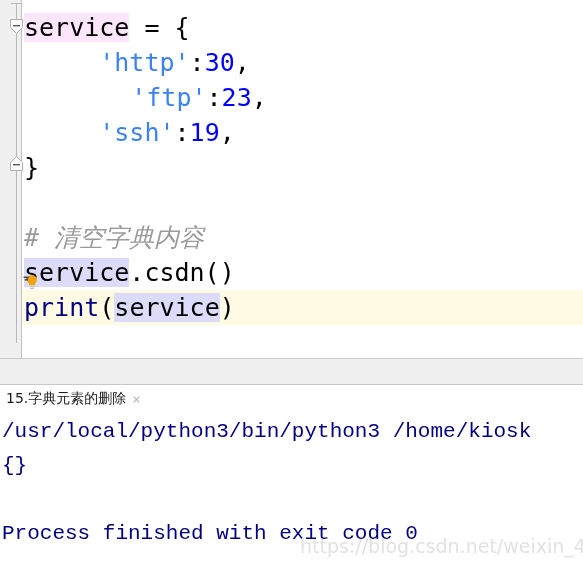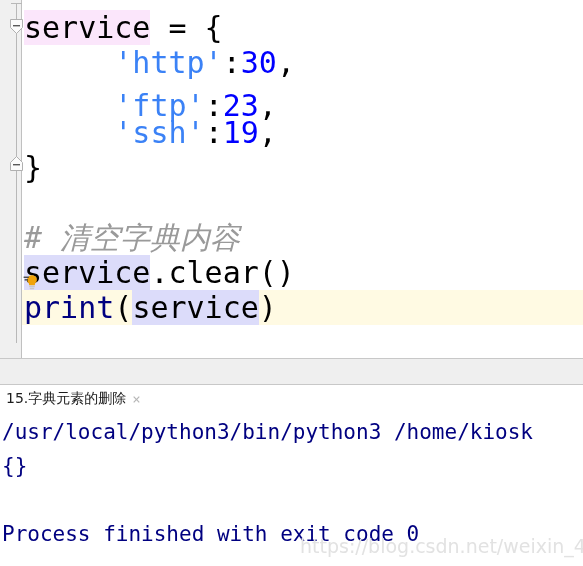--- a/index.html
+++ b/index.html
@@ -61,21 +61,21 @@
     left: 0; top: 0;
     width: 583px;
     height: 358px;
   }
   .line {
     position: absolute;
     left: 0;
     width: 482px;
     height: 35px;
     line-height: 35px;
-    font-size: 30px;
+    font-size: 25px;
     white-space: pre;
     color: #000000;
     letter-spacing: 0px;
   }
   .line .txt {
     position: absolute;
     left: 24px;
     top: 0;
     white-space: pre;
   }
@@ -159,20 +159,21 @@
     overflow: hidden;
   }
   .cline {
     position: absolute;
     left: 2px;
     height: 34px;
     line-height: 34px;
     font-size: 21px;
     white-space: pre;
     color: #000080;
+    font-family: Liberation Mono, monospace;
   }
 
   
   #watermark {
     position: absolute;
     left: 300px;
     top: 535px;
     font-family: "DejaVu Sans", sans-serif;
     font-size: 19px;
     color: #e2e2e2;
@@ -202,26 +203,26 @@
   <div class="fold-marker" style="top:155px;">
     <svg width="17" height="17" viewBox="0 0 17 17">
       <path d="M8.5 1.5 L14.5 7.5 V15.5 H2.5 V7.5 Z" fill="#fcfcfc" stroke="#b0b0b0" stroke-width="1"></path>
       <rect x="5" y="9" width="7" height="1.4" fill="#5a5a5a"></rect>
     </svg>
   </div>
 
   <div class="code-lines" id="code-lines">
       <div class="line" style="top: 10px;"><span class="txt"><span class="hl-pink">service</span><span class="tok-punct"> = {</span></span></div>
       <div class="line" style="top: 45px;"><span class="txt"><span>     </span><span class="tok-str">'http'</span><span class="tok-punct">:</span><span class="tok-num">30</span><span class="tok-punct">,</span></span></div>
-      <div class="line" style="top: 88px;"><span class="txt"><span>     </span><span class="tok-str">'ftp'</span><span class="tok-punct">:</span><span class="tok-num">23</span><span class="tok-punct">,</span></span></div>
+      <div class="line" style="top: 80px; margin-left: 32px;"><span class="txt"><span>     </span><span class="tok-str">'ftp'</span><span class="tok-punct">:</span><span class="tok-num">23</span><span class="tok-punct">,</span></span></div>
       <div class="line" style="top: 115px;"><span class="txt"><span>     </span><span class="tok-str">'ssh'</span><span class="tok-punct">:</span><span class="tok-num">19</span><span class="tok-punct">,</span></span></div>
       <div class="line" style="top: 150px;"><span class="txt"><span class="tok-punct">}</span></span></div>
       <div class="line" style="top: 185px;"><span class="txt"></span></div>
       <div class="line" style="top: 220px; padding-left: 35px;"><span class="txt"><span class="tok-comment"># 清空字典内容</span></span></div>
-      <div class="line" style="top: 255px;"><span class="txt"><span class="hl-lav">service</span><span class="tok-punct">.clear()</span></span></div>
+      <div class="line" style="top: 255px;"><span class="txt"><span class="hl-lav">service</span><span class="tok-punct">.csdn()</span></span></div>
       <div class="line" style="top: 290px;"><span class="txt"><span class="tok-kw">print</span><span class="tok-punct">(</span><span class="hl-lav">service</span><span class="tok-punct">)</span></span></div>
     </div>
 
   <div class="bulb" style="top:272px;">
     <svg width="20" height="20" viewBox="0 0 20 20">
       <path d="M10 3.2 C6.9 3.2 5.1 5.4 5.1 7.8 C5.1 9.6 6.2 10.7 6.9 11.6 L7.2 13.2 H12.8 L13.1 11.6 C13.8 10.7 14.9 9.6 14.9 7.8 C14.9 5.4 13.1 3.2 10 3.2 Z" fill="#f0a30a"></path>
       <rect x="7.2" y="13.8" width="5.6" height="1.5" rx="0.4" fill="#c8c8c8"></rect>
       <rect x="7.8" y="15.8" width="4.4" height="1.4" rx="0.4" fill="#c8c8c8"></rect>
       <rect x="1.6" y="4.6" width="5.2" height="1.3" fill="#3b3b3b"></rect>
       <rect x="2.6" y="7.2" width="3.4" height="1.3" fill="#3b3b3b"></rect>

